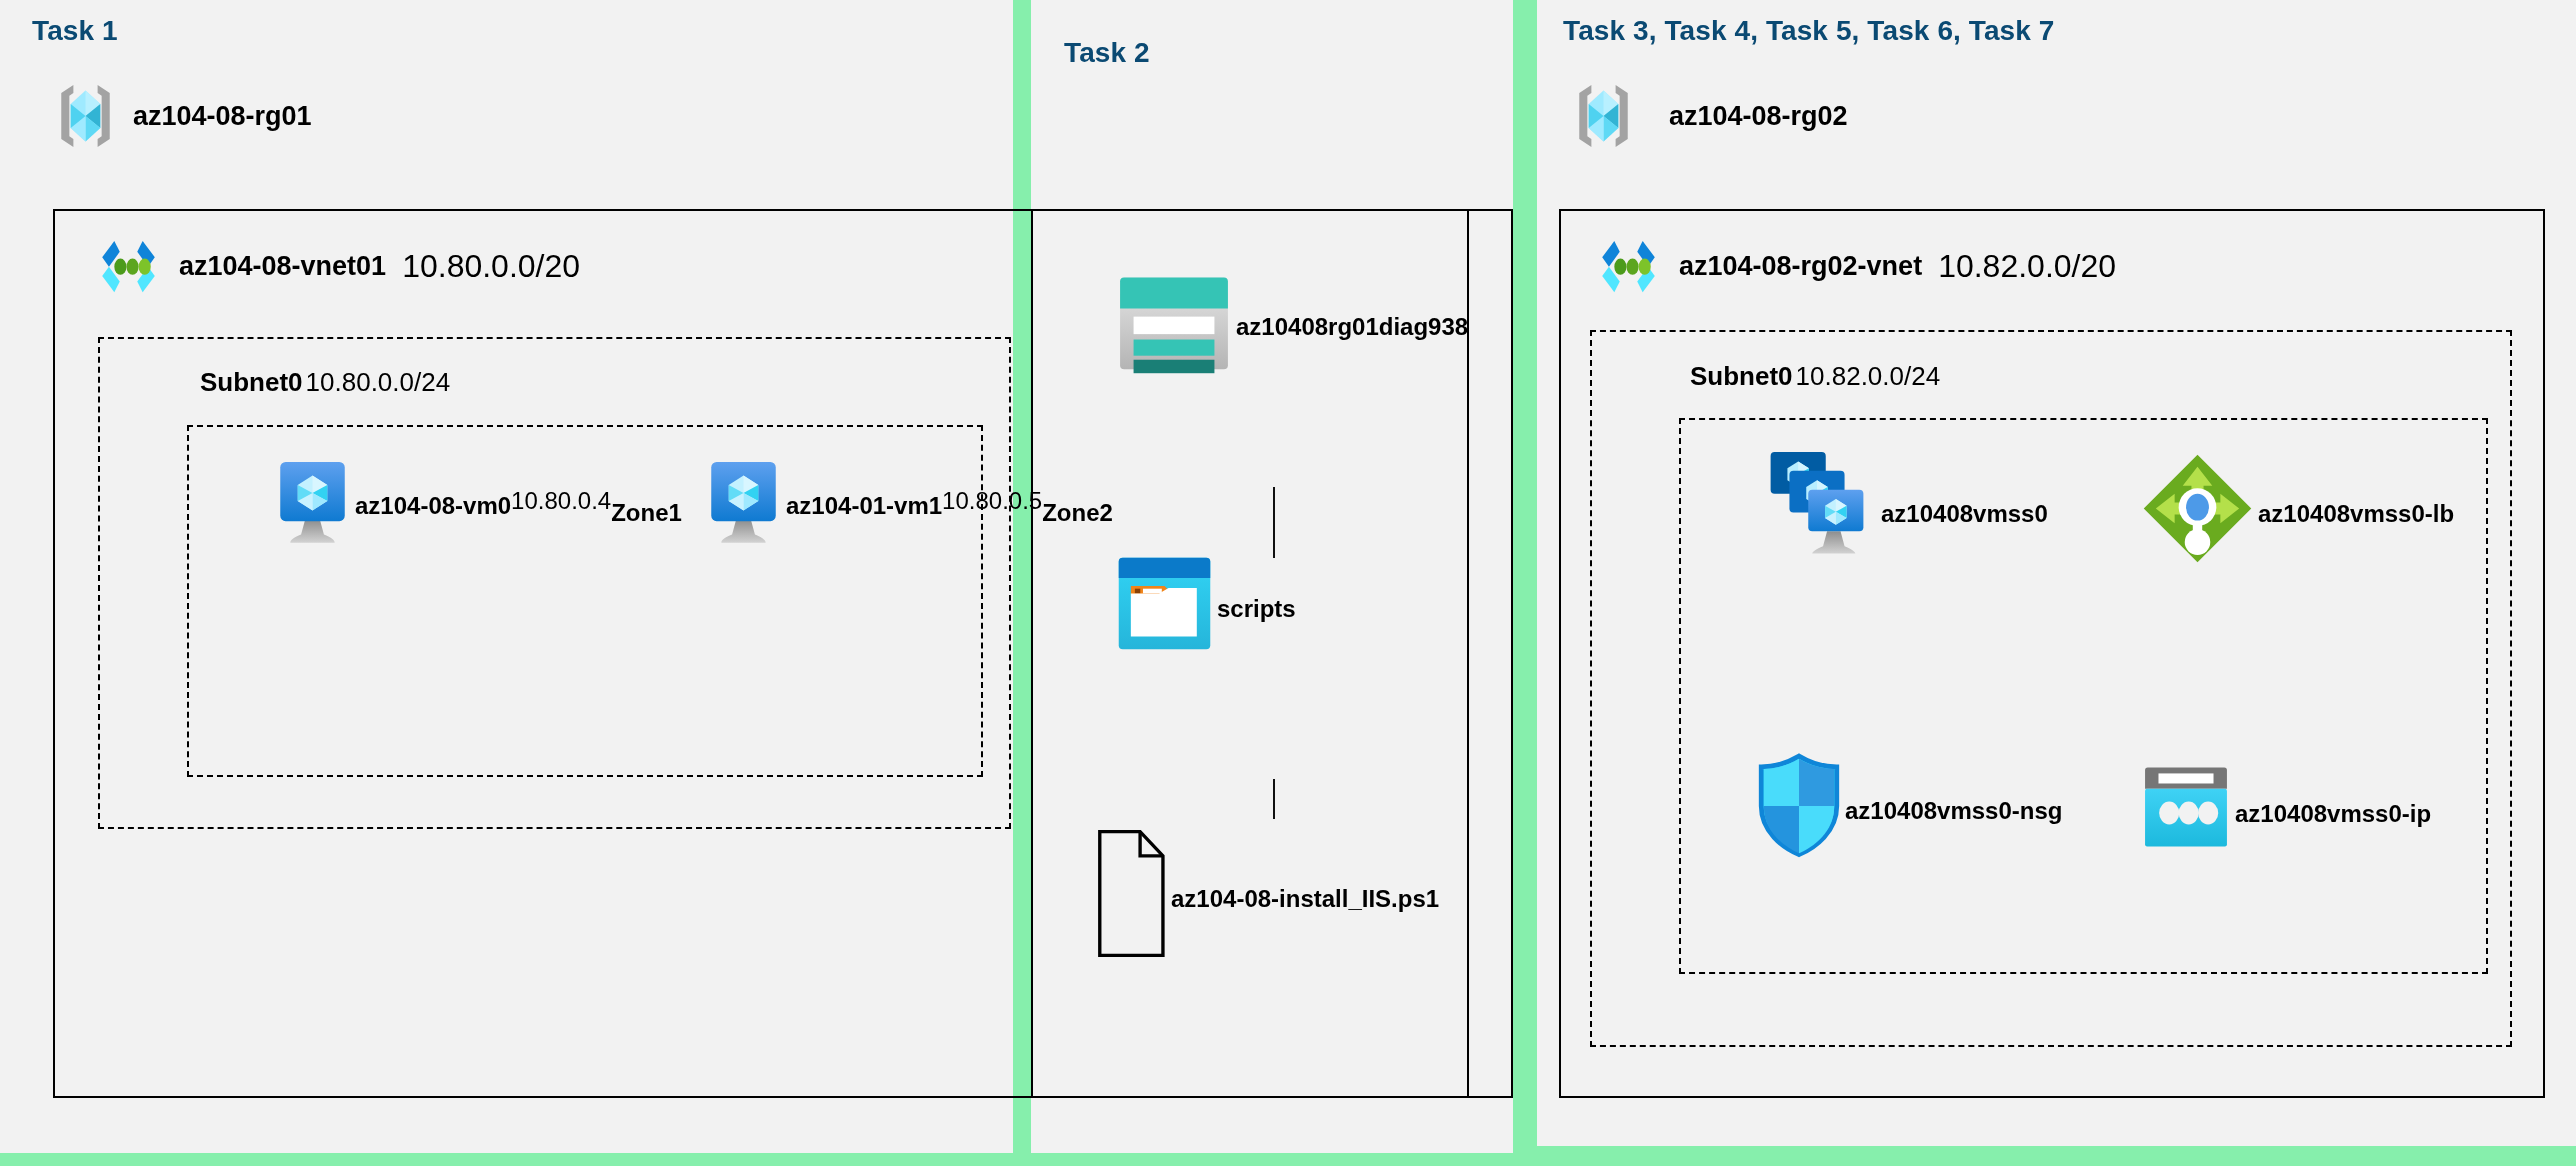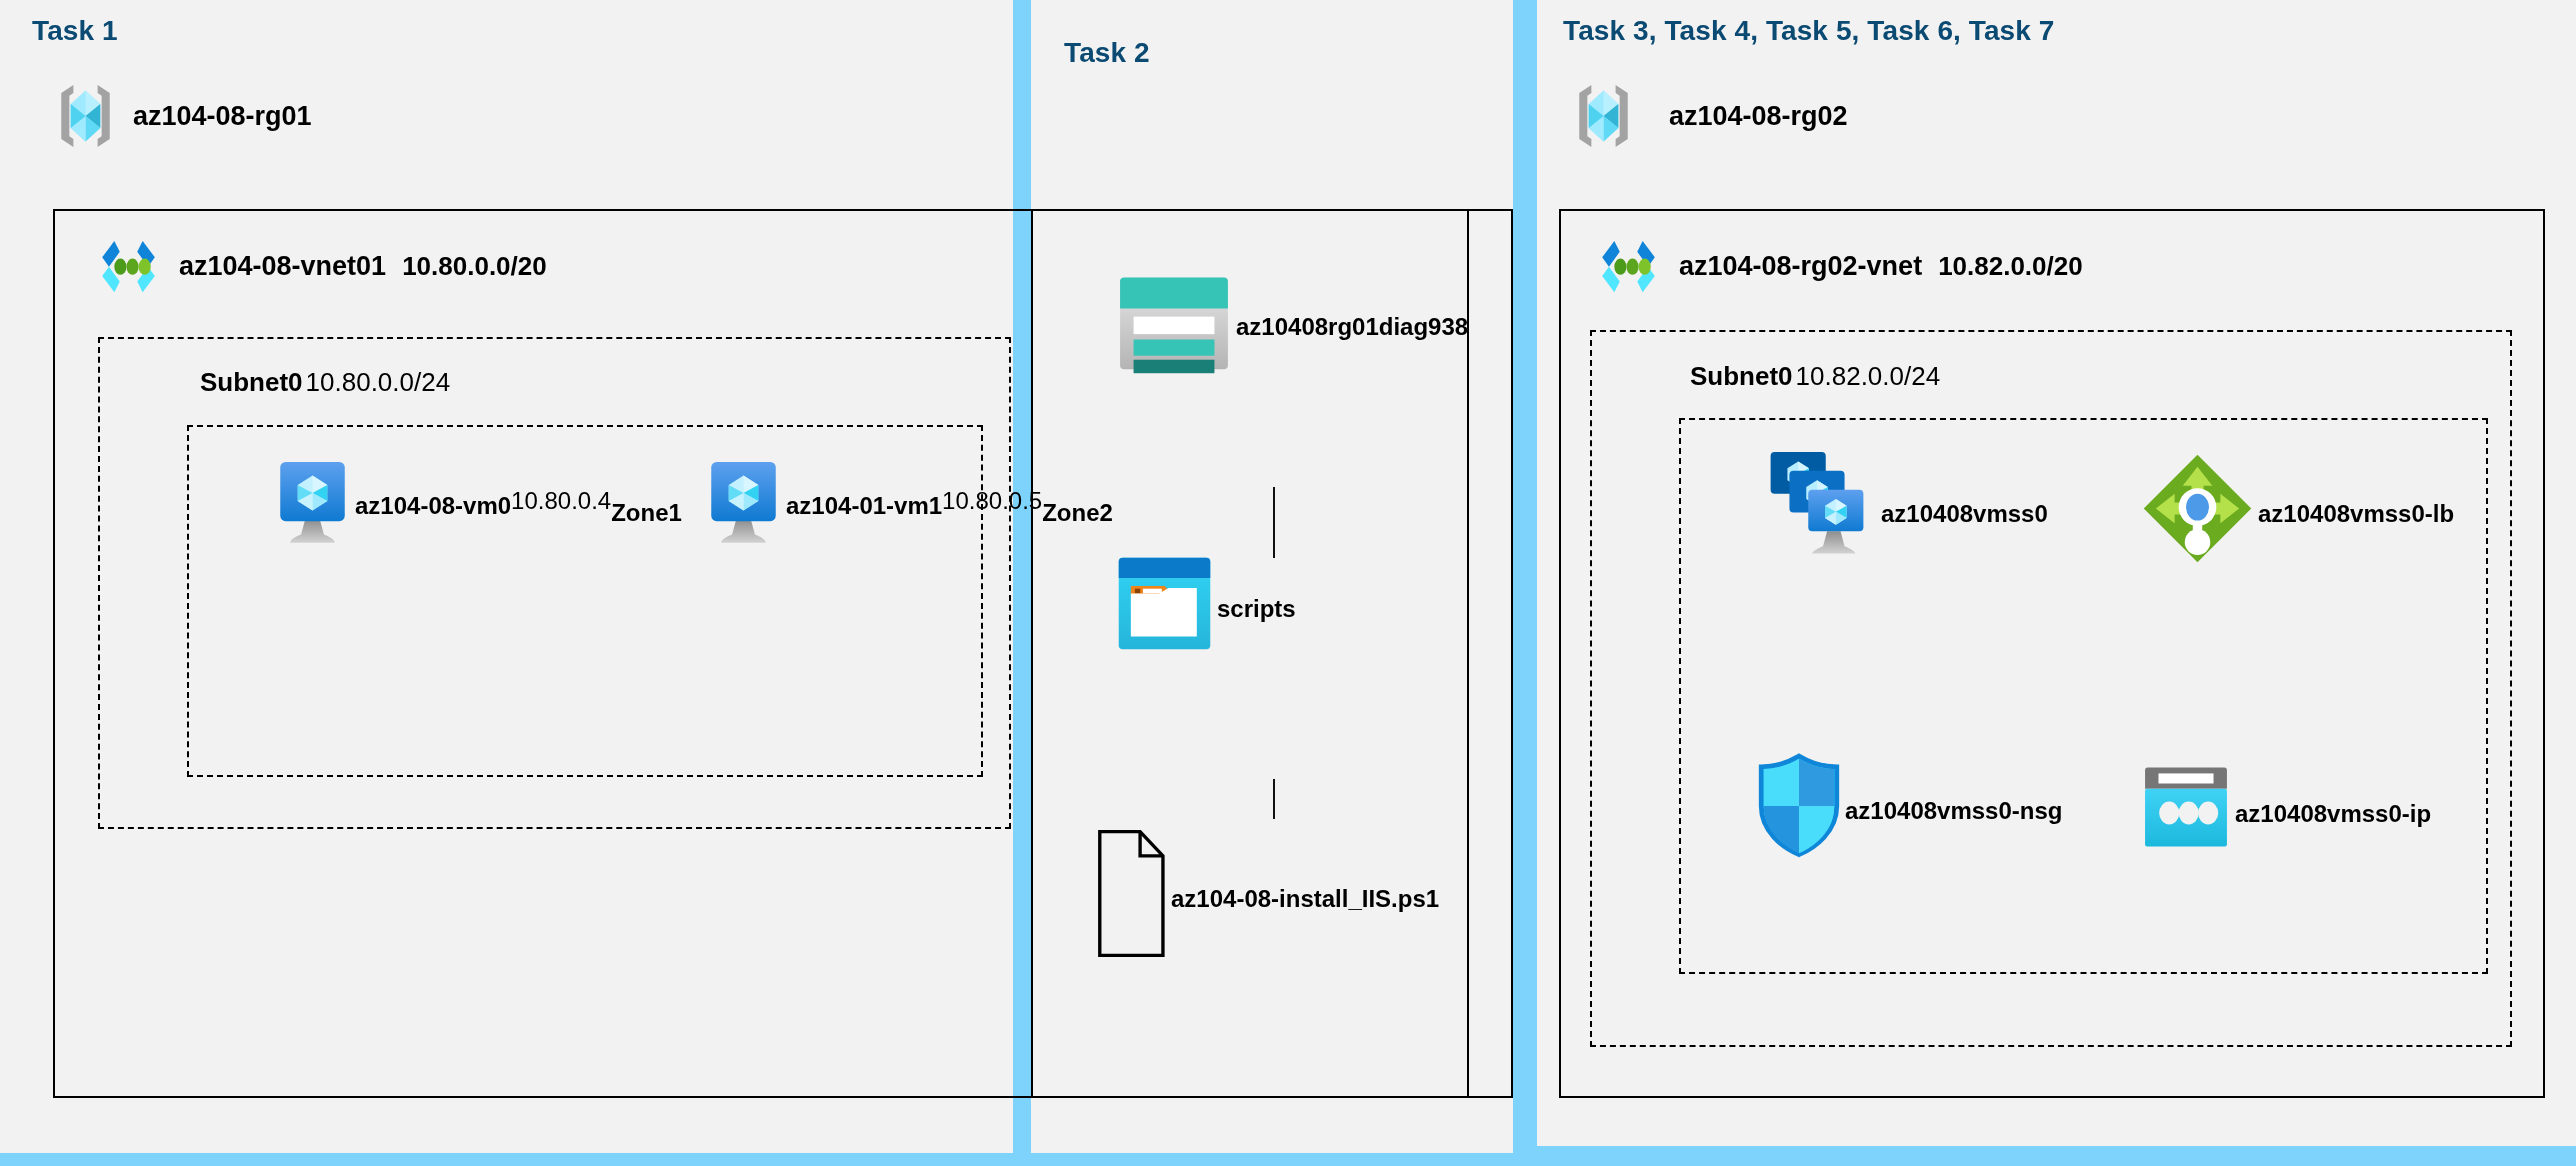--- a/index.html
+++ b/index.html
@@ -2,21 +2,21 @@
 <html style="font-size:10.8px"><head>
 <meta charset="utf-8">
 <style>
   * { box-sizing: border-box; margin: 0; padding: 0; }
   html, body {
     width: 2576px; height: 1166px;
     background: #ffffff;
     font-family: "Liberation Sans", sans-serif;
     overflow: hidden;
   }
-  #canvas { position: relative; width: 2576px; height: 1166px; background: #7dd3fc; }
+  #canvas { position: relative; width: 2576px; height: 1166px; background: #86efac; }
 
   .panel { position: absolute; background: #f2f2f2; }
 
   .task-header {
     position: absolute;
     color: #0b4a73;
     font-weight: bold;
     font-size: 28px;
     letter-spacing: 0.1px;
     white-space: nowrap;
@@ -32,21 +32,21 @@
     border: 2.7px dashed #000000;
     background: transparent;
   }
 
   
   .rg-row { position: absolute; display: flex; align-items: center; gap: 15px; }
   .rg-name { font-size: 27px; font-weight: bold; color: #000; white-space: nowrap; }
 
   .vnet-row { position: absolute; display: flex; align-items: center; gap: 16px; }
   .vnet-name { font-size: 27px; font-weight: bold; color: #000; white-space: nowrap; }
-  .vnet-cidr { font-size: 26px; font-weight: bold; color: #000; white-space: nowrap; }
+  .vnet-cidr { font-size: 32px; font-weight: normal; color: #000; white-space: nowrap; }
 
   .subnet-row { position: absolute; white-space: nowrap; }
   .subnet-name { font-size: 26px; font-weight: bold; color: #000; }
   .subnet-cidr { font-size: 26px; font-weight: normal; color: #000; }
 
   
   .node { position: absolute; display: flex; flex-direction: row; align-items: center; }
   .node-label { font-size: 24px; font-weight: bold; color: #000; white-space: nowrap; margin-top: 10.8px; text-align: center; }
   .node-sub { font-size: 24px; font-weight: normal; color: #000; white-space: nowrap; text-align: center; }
   .node-zone { font-size: 24px; font-weight: bold; color: #000; white-space: nowrap; text-align: center; margin-top: 24px; }

